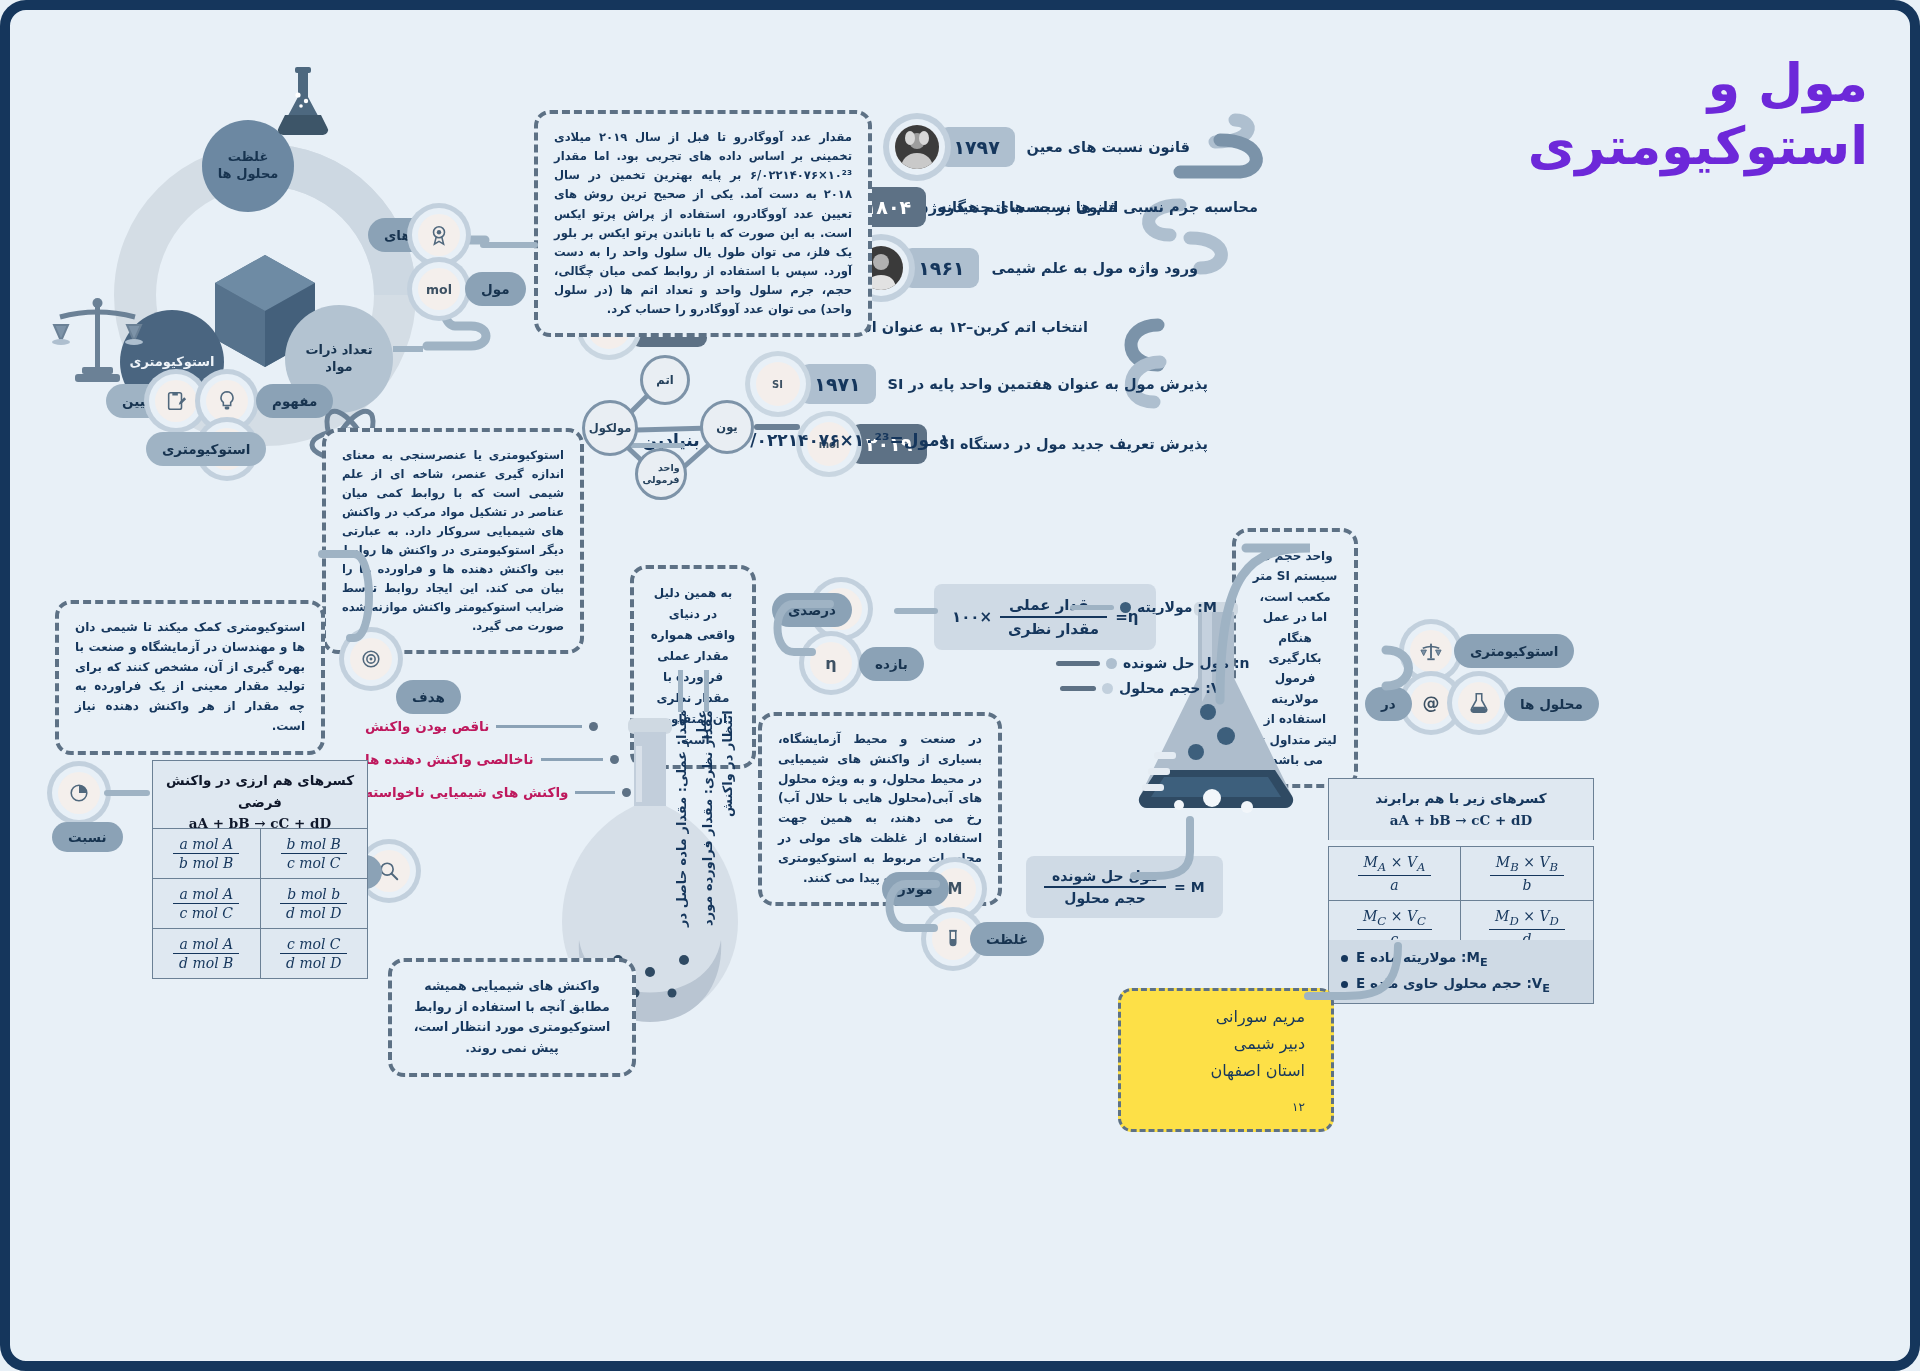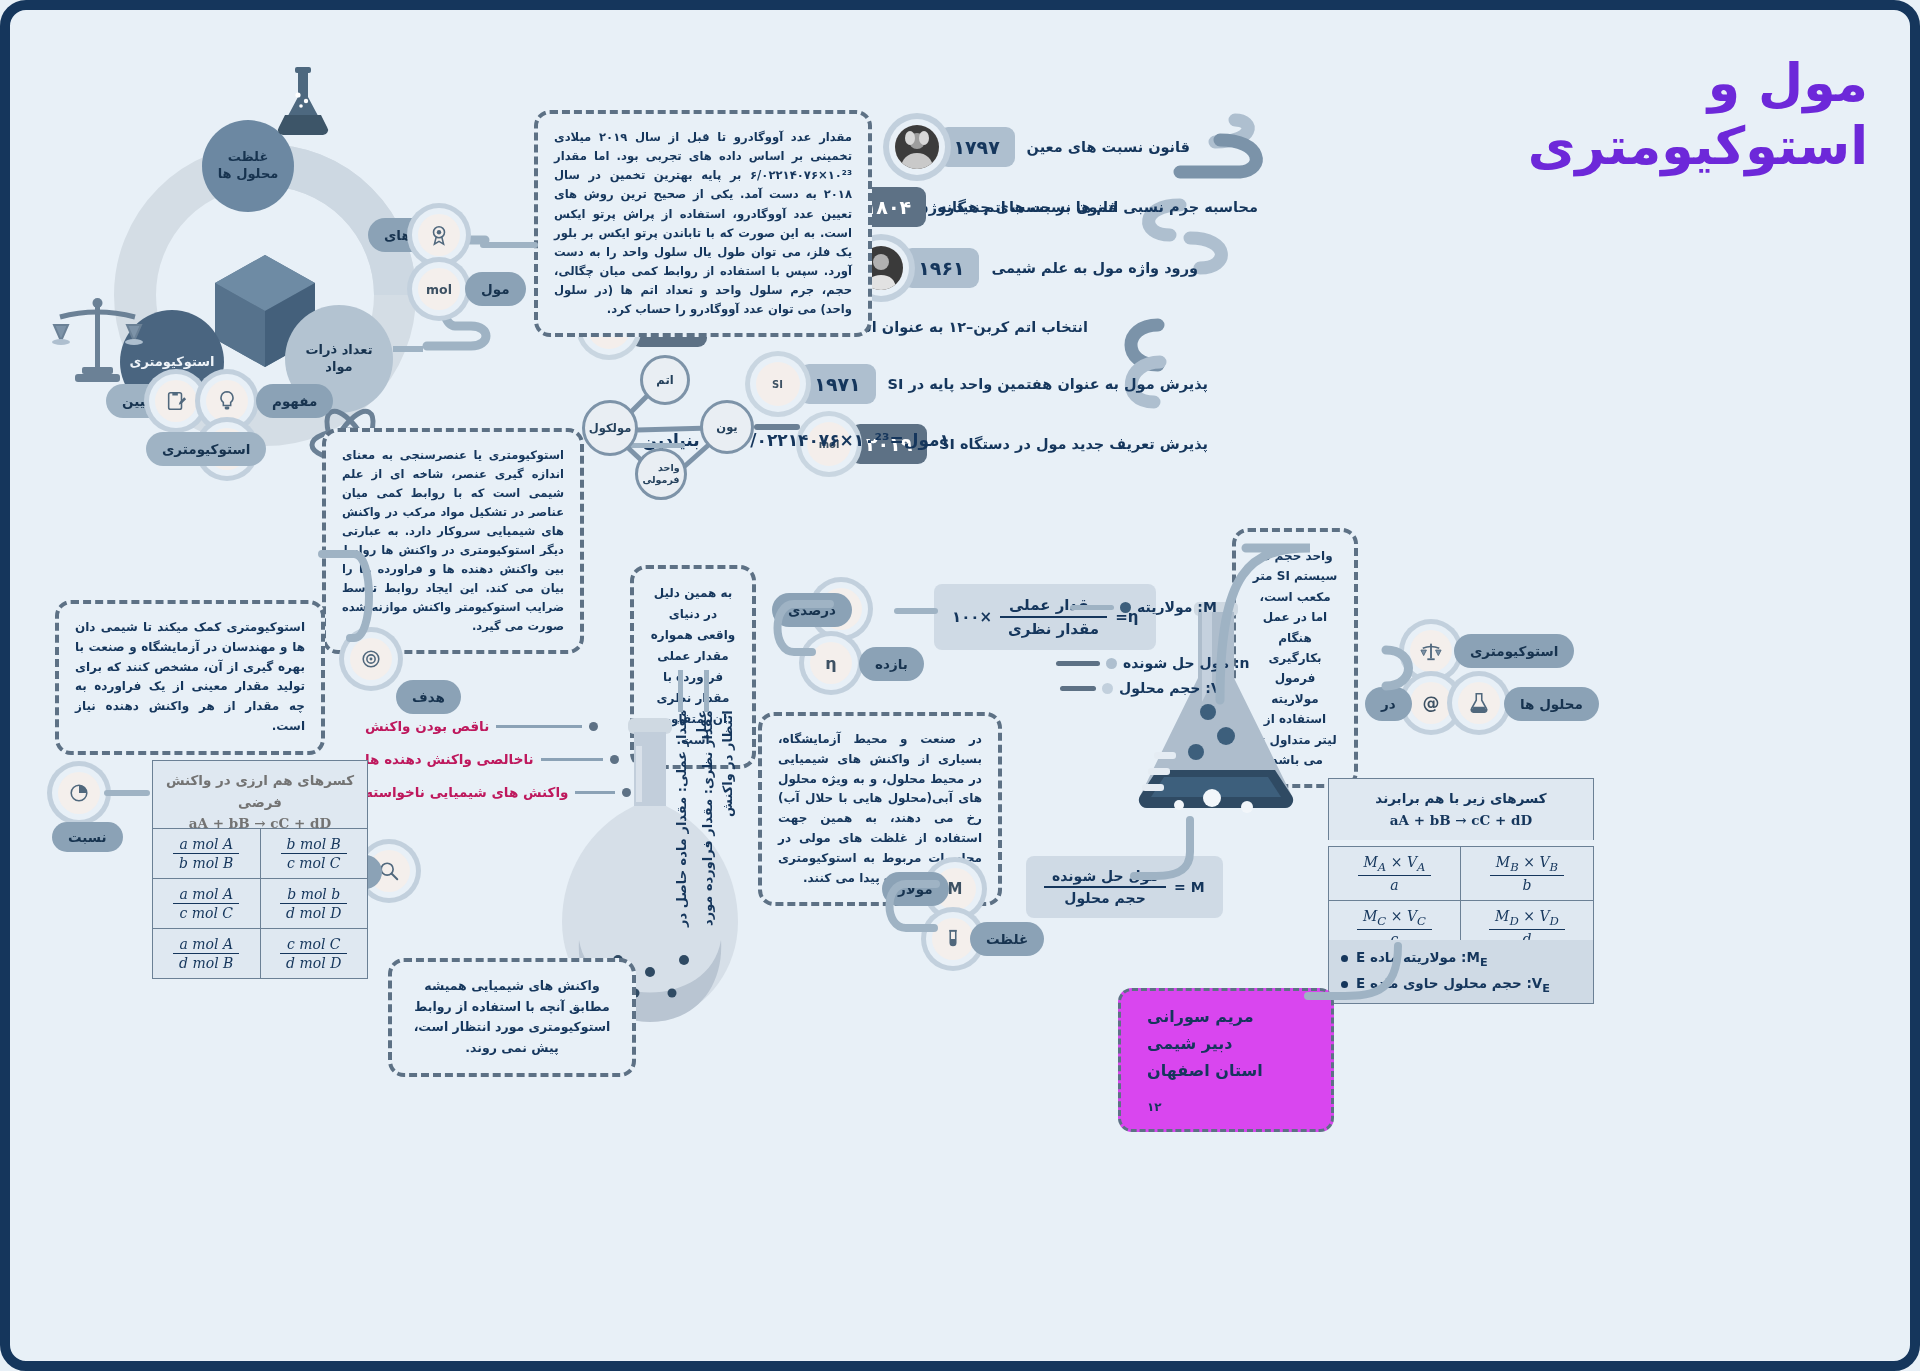--- a/index.html
+++ b/index.html
@@ -145,22 +145,22 @@
 
   
   .flist { position:absolute; display:flex; flex-direction:column; gap:17px; }
   .fl-row { display:flex; flex-direction:row-reverse; align-items:center; gap:7px; }
   .fl-row .t { font-size:13.5px; font-weight:bold; color:#be185d; white-space:nowrap; direction:rtl; }
   .fl-row .k { width:9px; height:9px; border-radius:50%; background:#5d7185; flex:none; }
   .fl-row .ln { height:3px; background:#8ba2b6; flex:none; }
 
   .signature {
     position:absolute; border:3px dashed #5d7185; border-radius:14px;
-    background:#d946ef; color:#15365c; font-weight:bold; font-size:16px;
-    text-align:left; line-height:1.7; padding:12px 26px; direction:rtl;
+    background:#fde047; color:#15365c; font-weight:normal; font-size:16px;
+    text-align:right; line-height:1.7; padding:12px 26px; direction:rtl;
   }
 </style>
 </head>
 <body>
 
 <div id="poster">
 
   <div id="title" class="abs">
     <span>مول و</span>
     <span class="l2">استوکیومتری</span>
@@ -612,21 +612,21 @@
     <svg viewBox="0 0 24 24">
         <circle cx="12" cy="12" r="8.5" fill="none" stroke="#50687d" stroke-width="1.7"></circle>
         <path d="M12 12V3.5A8.5 8.5 0 0 1 20.5 12z" fill="#50687d"></path>
       </svg>
   </div>
   <div class="npill" style="left:42px; top:812px; height:30px;">
     <span>نسبت</span>
   </div>
   <div class="lnk abs" style="left:94px; top:780px; width:46px; height:6px; border-radius:3px;"></div>
 
-  <div class="abs" style="left:142px; top:750px; width:216px; background:#dfe8f1; border:1.5px solid #6b8095; border-bottom:none; padding:9px 10px; text-align:center; color:#737373; font-weight:bold; font-size:13.5px; line-height:1.6; direction:rtl;">
+  <div class="abs" style="left:142px; top:750px; width:216px; background:#dfe8f1; border:1.5px solid #6b8095; border-bottom:none; padding:9px 10px; text-align:center; color:#0f172a; font-weight:bold; font-size:13.5px; line-height:1.6; direction:rtl;">
     <div>کسرهای هم ارزی در واکنش فرضی</div>
     <div style="direction:ltr; font-family:'DejaVu Serif',serif;">aA + bB → cC + dD</div>
   </div>
   <table class="frac" style="left:142px; top:818px; width:216px;">
     <tbody>
         <tr>
       <td><span class="fr"><span class="num">b mol B</span><span class="den">c mol C</span></span></td>
       <td><span class="fr"><span class="num">a mol A</span><span class="den">b mol B</span></span></td>
     </tr>
     <tr>

